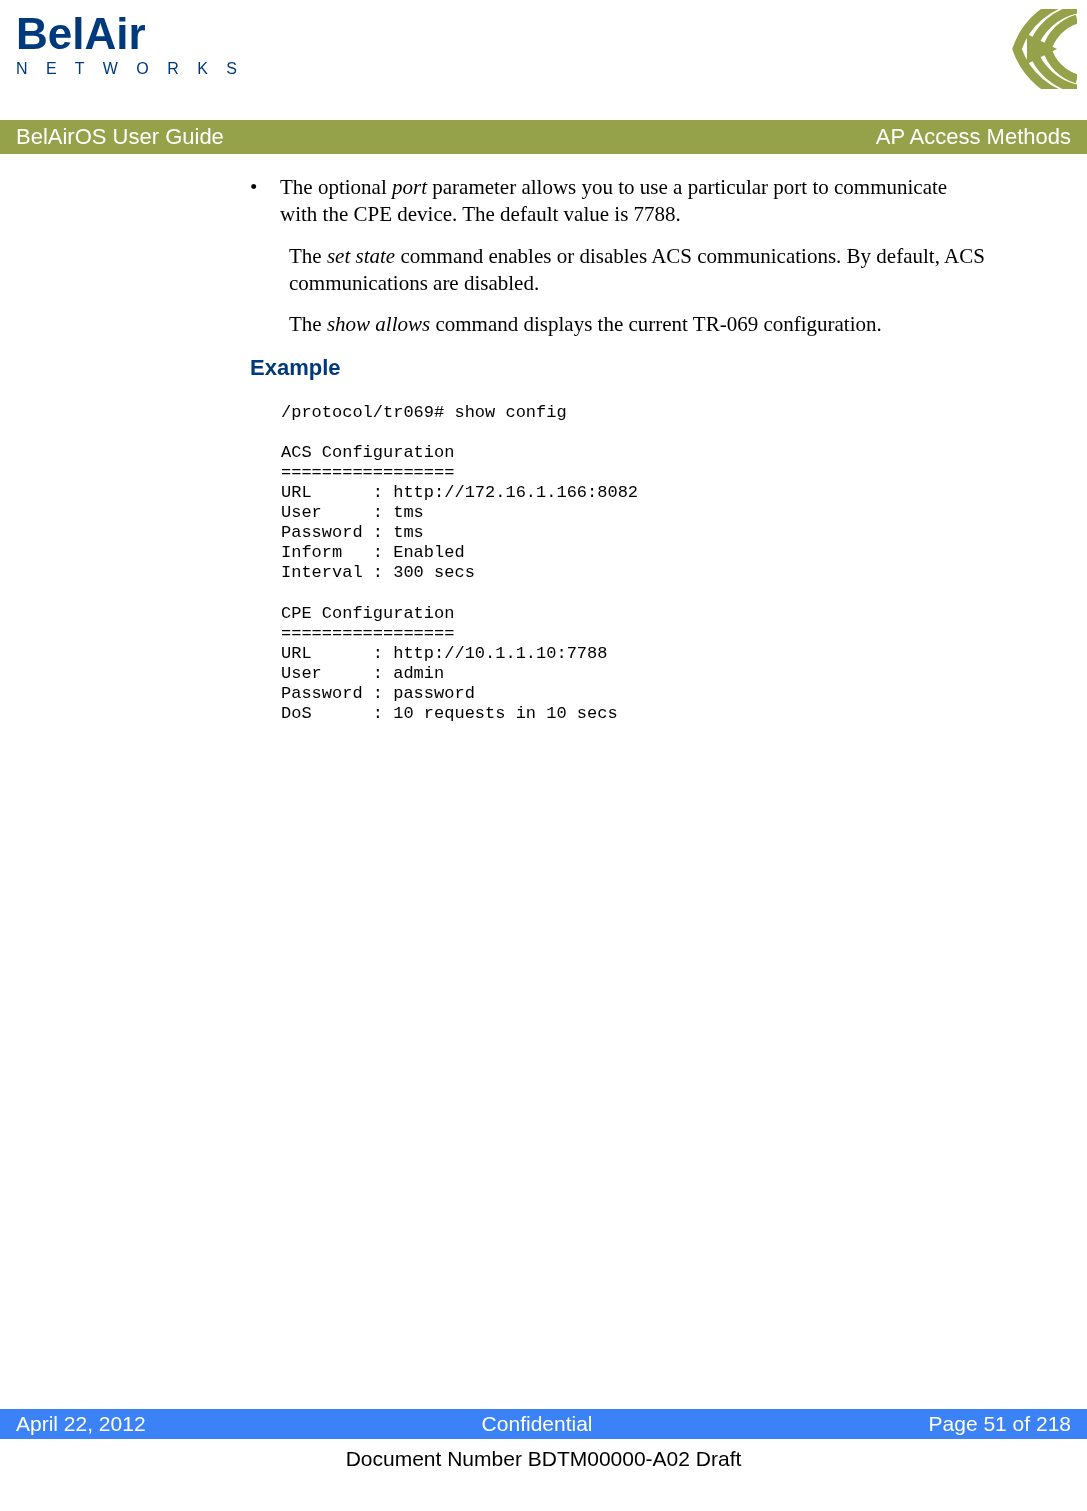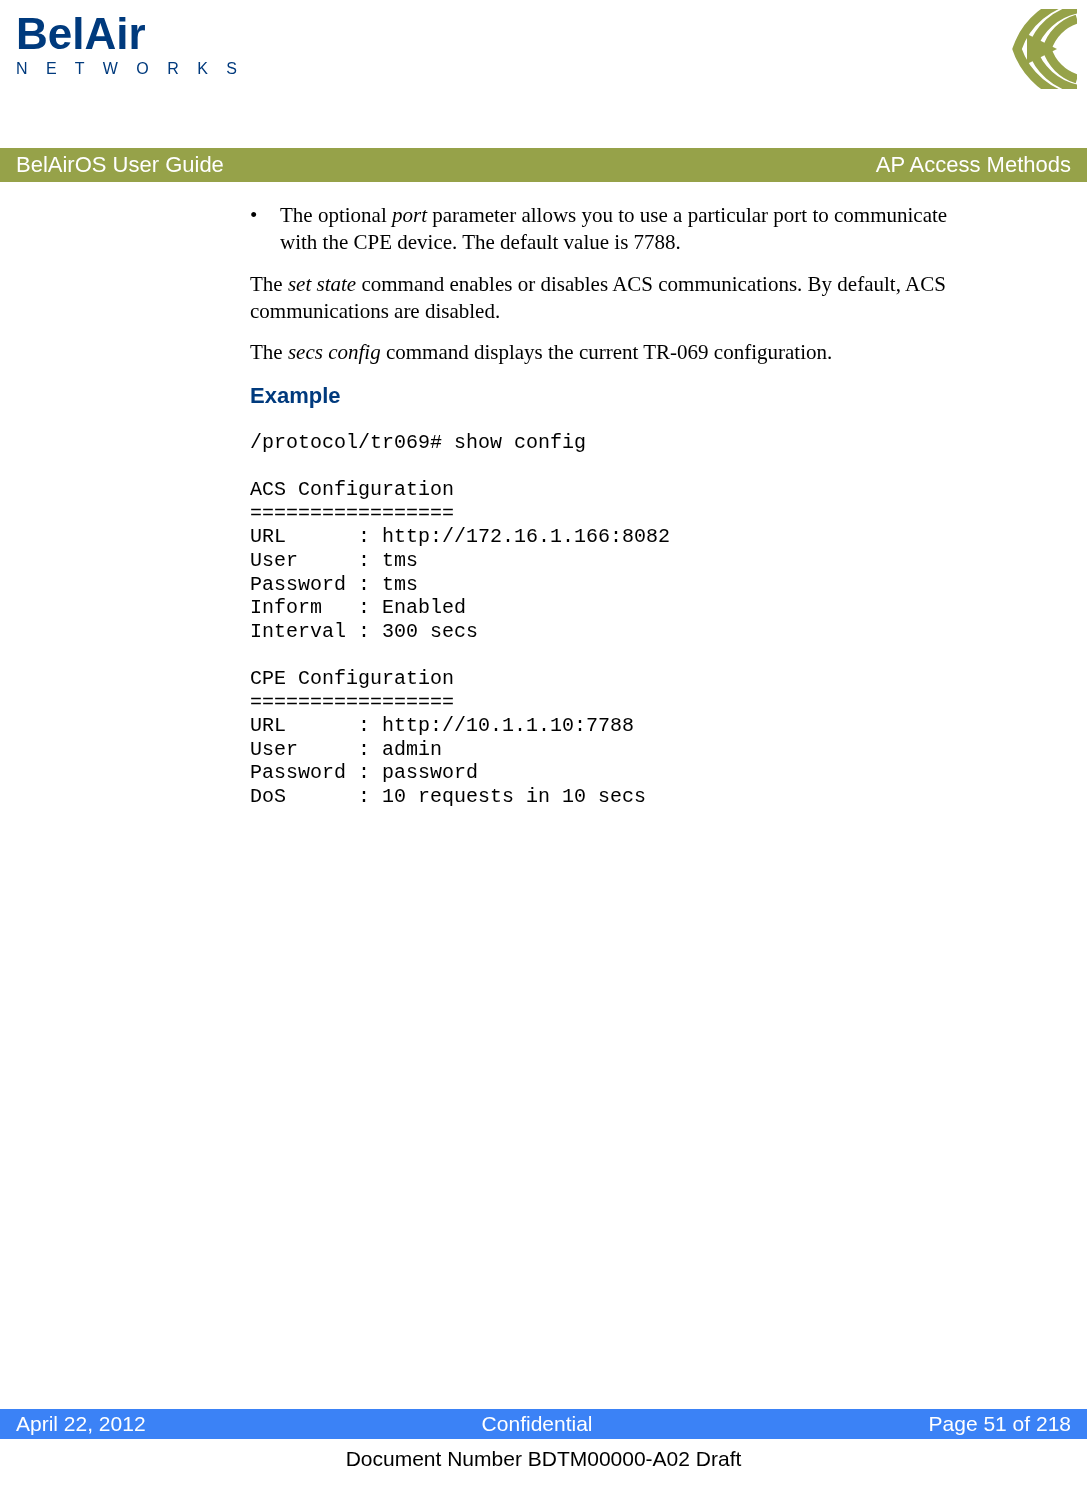--- a/index.html
+++ b/index.html
@@ -50,53 +50,53 @@
     .title-bar {
       background: #96a249;
       color: #fff;
       display: flex;
       justify-content: space-between;
       align-items: center;
       padding: 8px 16px;
       font-family: 'Gill Sans', 'Trebuchet MS', Arial, sans-serif;
       font-size: 22px;
       height: 34px;
-      margin-top: 28px;
     }
     .content {
       padding: 20px 100px 20px 250px;
       font-size: 21px;
       color: #000;
       line-height: 1.3;
     }
     .bullet-row {
       display: flex;
       margin-bottom: 14px;
     }
     .bullet-mark {
       width: 30px;
       flex-shrink: 0;
     }
     .bullet-text { flex: 1; }
-    .para { margin-bottom: 14px; }
+    .para { margin-bottom: 14px; margin-left: 39px; }
     .italic { font-style: italic; }
     .example-heading {
       color: #003a7d;
       font-weight: bold;
       font-size: 22px;
       font-family: 'Gill Sans', 'Trebuchet MS', Arial, sans-serif;
       margin-top: 16px;
       margin-bottom: 20px;
     }
     .code {
       font-family: 'Courier New', Courier, monospace;
-      font-size: 20px;
+      font-size: 17px;
       white-space: pre;
       line-height: 1.18;
       color: #000;
+      margin-left: 31px;
     }
     .footer-bar {
       position: absolute;
       bottom: 40px;
       left: 0;
       right: 0;
     }
     .footer-colored {
       background: #3b82f6;
       color: #fff;
@@ -147,21 +147,21 @@
       <div class="bullet-text">
         <span>The optional </span><span class="italic">port</span><span> parameter allows you to use a particular port to communicate with the CPE device. The default value is 7788.</span>
       </div>
     </div>
 
     <div class="para">
       <span>The </span><span class="italic">set state</span><span> command enables or disables ACS communications. By default, ACS communications are disabled.</span>
     </div>
 
     <div class="para">
-      <span>The </span><span class="italic">secs config</span><span> command displays the current TR-069 configuration.</span>
+      <span>The </span><span class="italic">show allows</span><span> command displays the current TR-069 configuration.</span>
     </div>
 
     <div class="example-heading">Example</div>
     <div class="code">/protocol/tr069# show config
 
 ACS Configuration
 =================
 URL      : http://172.16.1.166:8082
 User     : tms
 Password : tms

